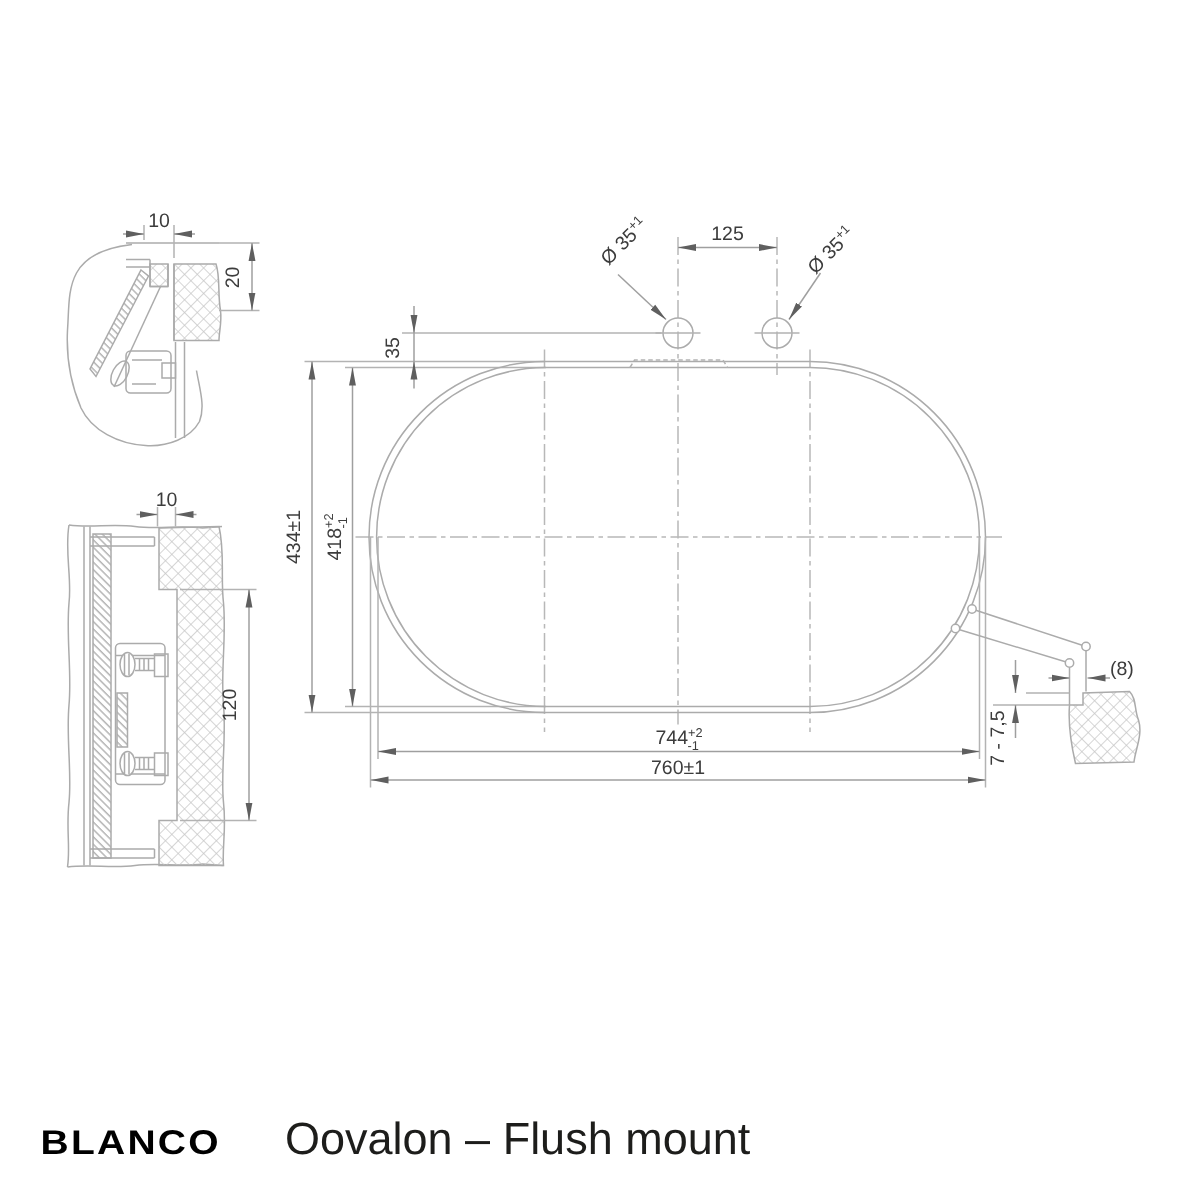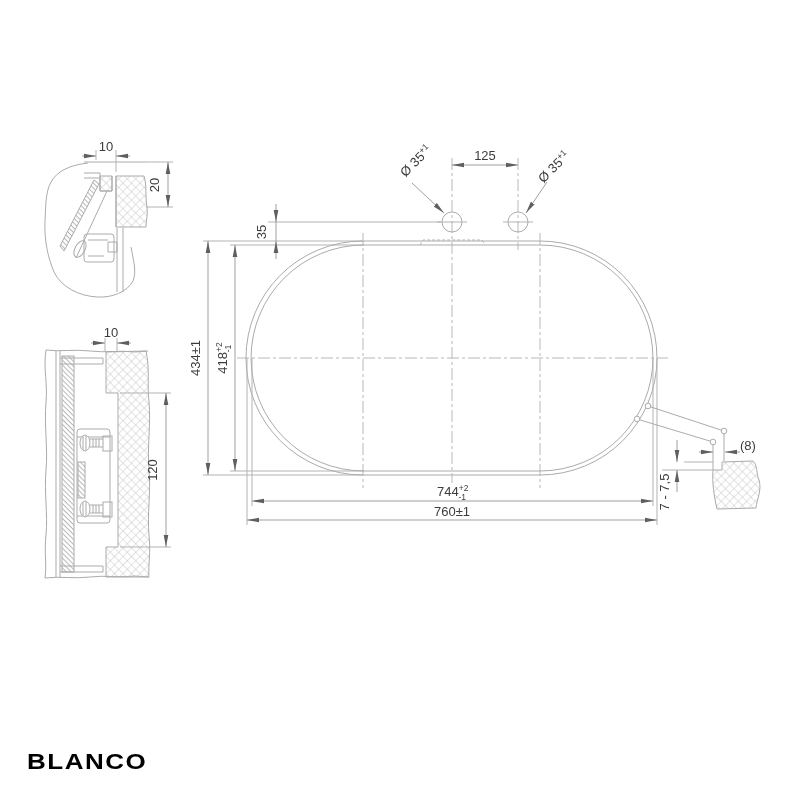--- a/index.html
+++ b/index.html
@@ -200,14 +200,15 @@
       <path class="ext" d="M120,393 H171 M120,547 H171"></path>
       <line class="dim" x1="166" y1="393" x2="166" y2="547" marker-start="url(#arr)" marker-end="url(#arr)"></line>
       <text transform="rotate(-90 157 470)" x="157" y="470" text-anchor="middle">120</text>
     </g>
   </g>
 </svg>
 
 
 <div class="footer">
   <div class="brand">BLANCO</div>
+  <div class="dtitle">Oovalon – Flush mount</div>
 </div>
 </div>
 
 </body></html>

